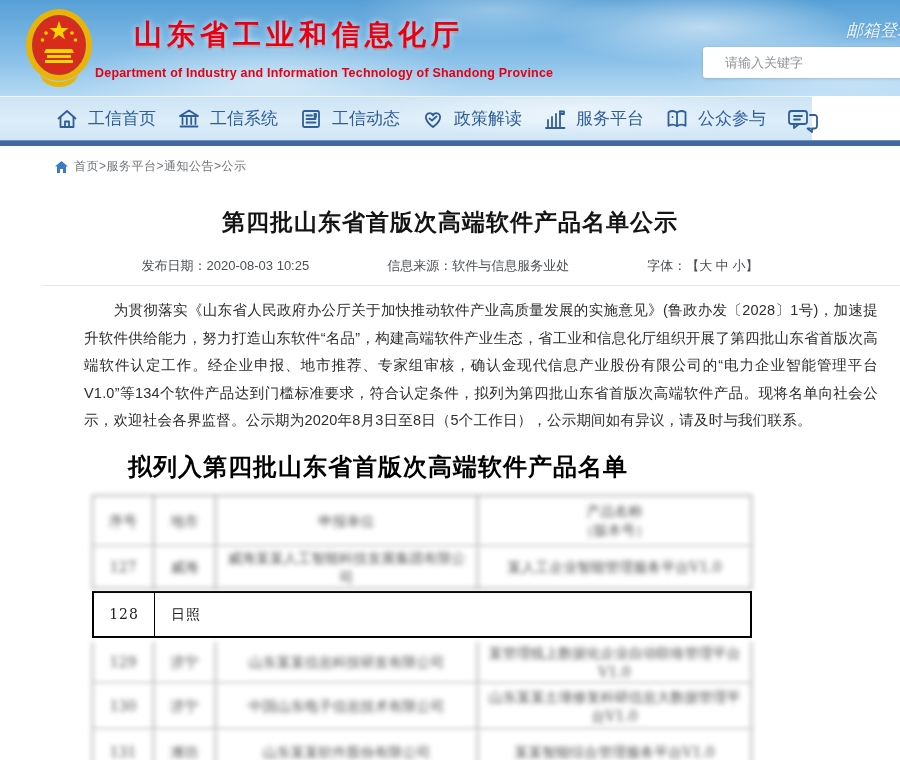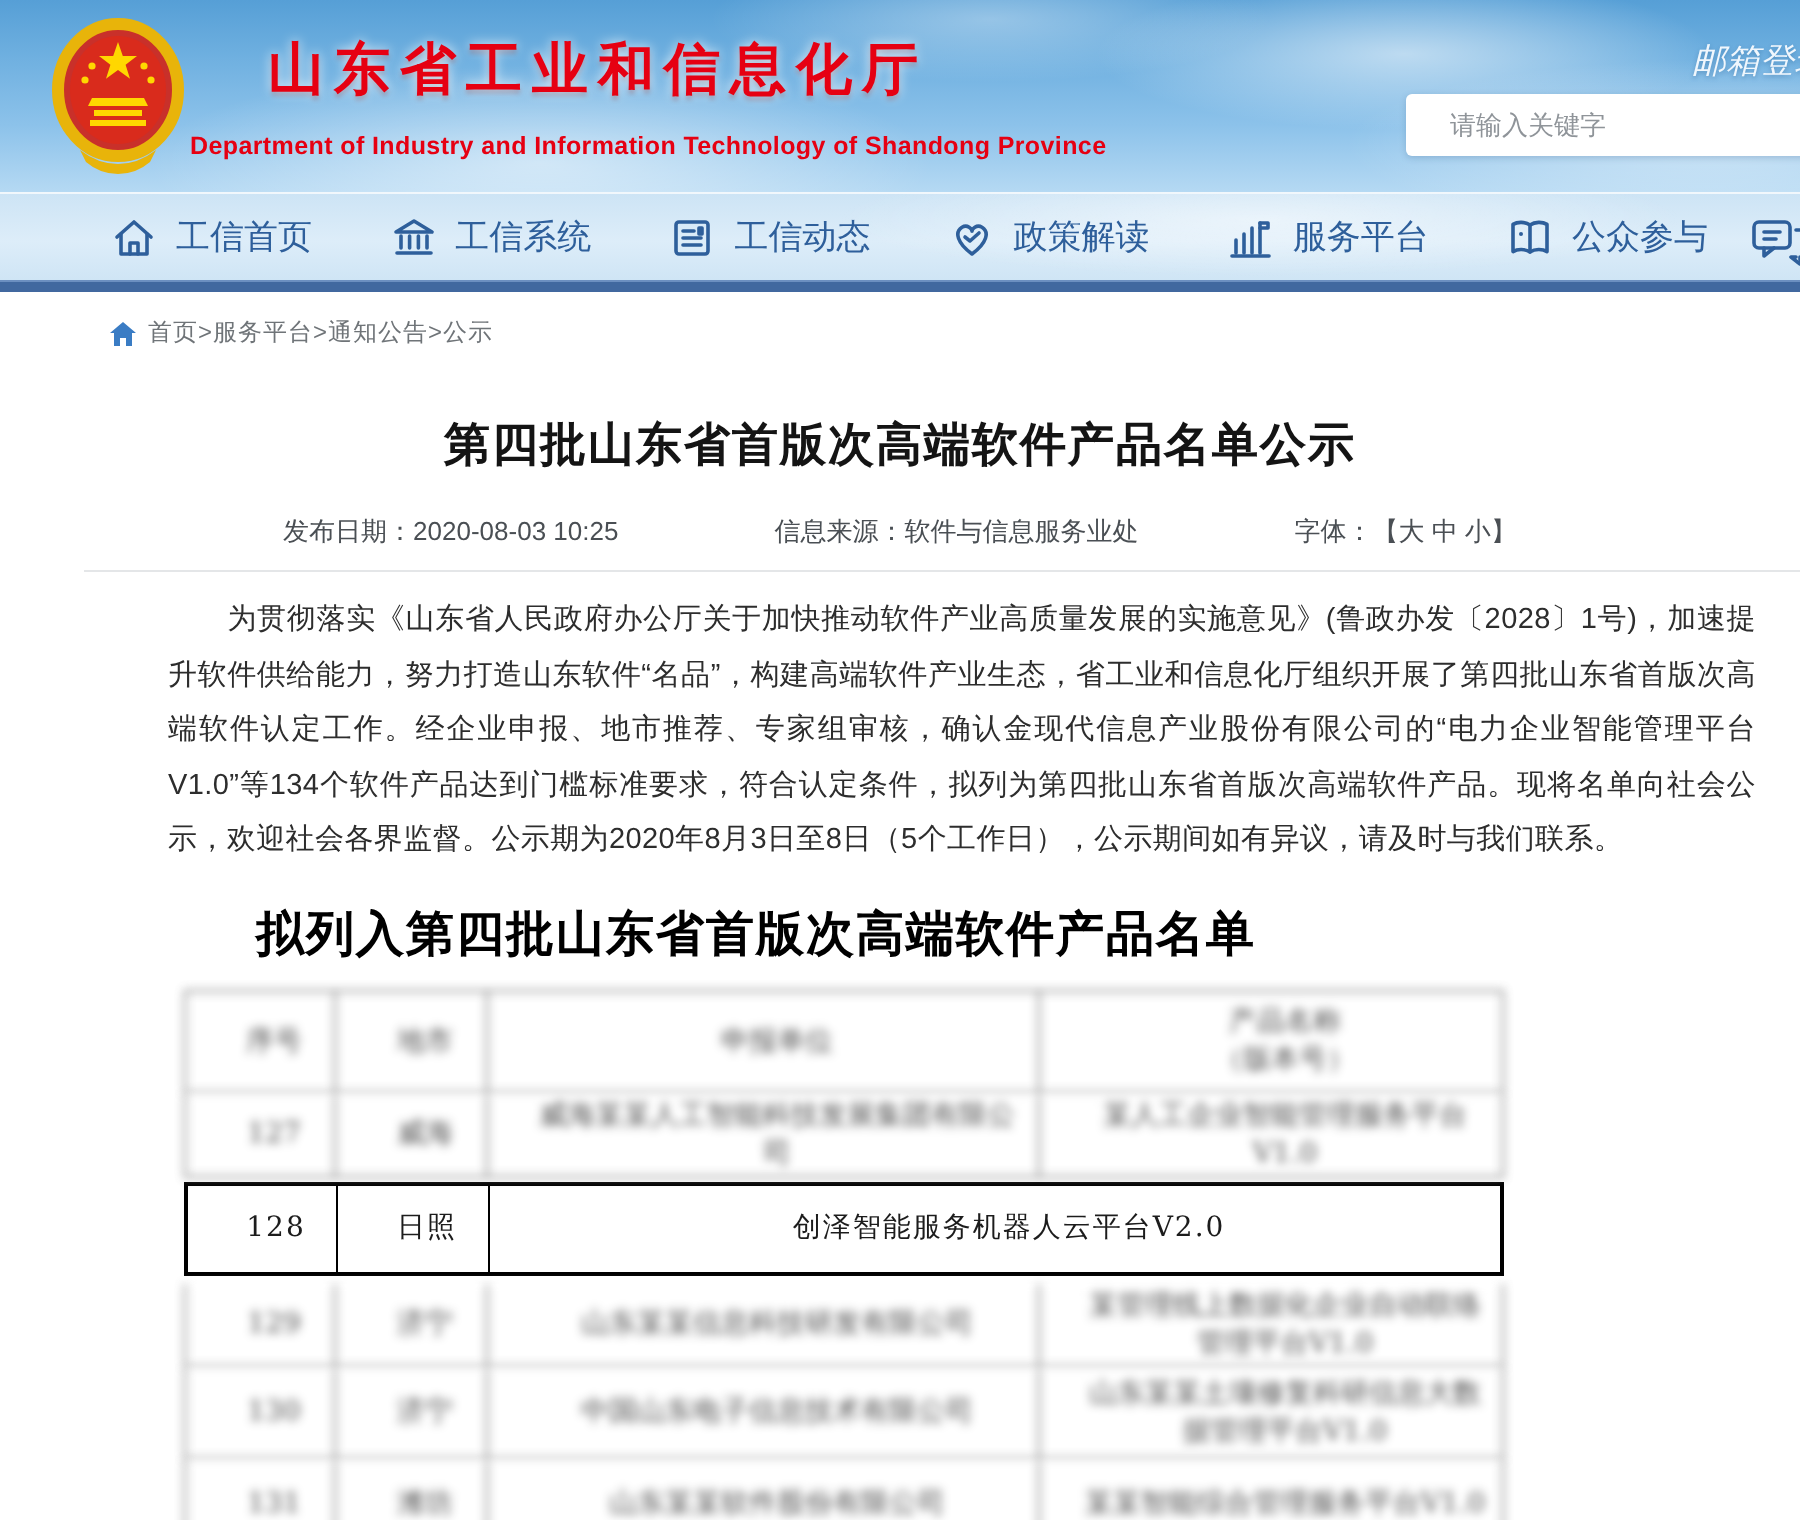--- a/index.html
+++ b/index.html
@@ -35,21 +35,21 @@
   }
   .search-box {
     position:absolute; left:703px; top:47px; width:240px; height:31px;
     background:#fff; border:none; border-radius:3px; padding:0 10px 0 22px;
     font-size:13px; color:#444; outline:none;
     box-shadow:0 1px 3px rgba(50,90,140,.25);
   }
   .search-box::placeholder { color:#8f9499; }
   
   .nav {
-    position:absolute; left:0; top:96px; width:900px; height:44px;
+    position:absolute; left:0; top:96px; width:812px; height:44px;
     background:
       radial-gradient(ellipse 300px 40px at 70% 30%, rgba(255,255,255,.5), transparent 70%),
       linear-gradient(180deg,#cde4f5 0%,#ddedf9 55%,#cfe5f5 100%);
     border-top:1px solid rgba(255,255,255,.7);
     display:flex; align-items:center; padding:0 46px 0 55px; gap:0;
     justify-content:space-between;
   }
   .nav-item {
     display:flex; align-items:center; gap:9px; cursor:pointer;
     color:#2e5f9b; font-size:17px; font-weight:500; white-space:nowrap;
@@ -92,21 +92,21 @@
   
   .ptable {
     position:absolute; left:92px; top:495px; width:660px;
     font-family:"DejaVu Serif","Liberation Serif",serif; color:#1c1c1c;
   }
   .trow { display:flex; width:100%; border:1px solid #4a4a4a; border-top:none; background:#fff; }
   .trow.thead { border-top:1px solid #4a4a4a; }
   .td {
     border-right:1px solid #4a4a4a; display:flex; flex-direction:column;
     align-items:center; justify-content:center; text-align:center;
-    padding:2px 6px; font-size:14px; line-height:19px;margin-left:14px;
+    padding:2px 6px; font-size:14px; line-height:19px;
   }
   .td:last-child { border-right:none; }
   .c1 { width:61px; } .c2 { width:62px; } .c3 { width:262px; } .c4 { flex:1; }
   .row-blur { filter:blur(2.4px); opacity:.8; }
   .thead { height:52px; font-size:13.5px; }
   .h127 { height:42px; font-size:13px; }
   .row-sharp {
     height:47px; margin:2px 0 4px 0; border:2px solid #000; font-size:15px;
     letter-spacing:1px;
   }
@@ -258,21 +258,20 @@
     <div class="trow h127 row-blur">
       <div class="td c1">127</div>
       <div class="td c2">威海</div>
       <div class="td c3">威海某某人工智能科技发展集团有限公司</div>
       <div class="td c4">某人工企业智能管理服务平台V1.0</div>
     </div>
 
     <div class="trow row-sharp">
       <div class="td c1">128</div>
       <div class="td c2">日照</div>
-      <div class="td c4">创泽智能服务机器人云平台V2.0</div>
     </div>
 
     <div class="trow h129 row-blur">
       <div class="td c1">129</div>
       <div class="td c2">济宁</div>
       <div class="td c3">山东某某信息科技研发有限公司</div>
       <div class="td c4">某管理线上数据化企业自动联络管理平台V1.0</div>
     </div>
 
     <div class="trow h130 row-blur">

